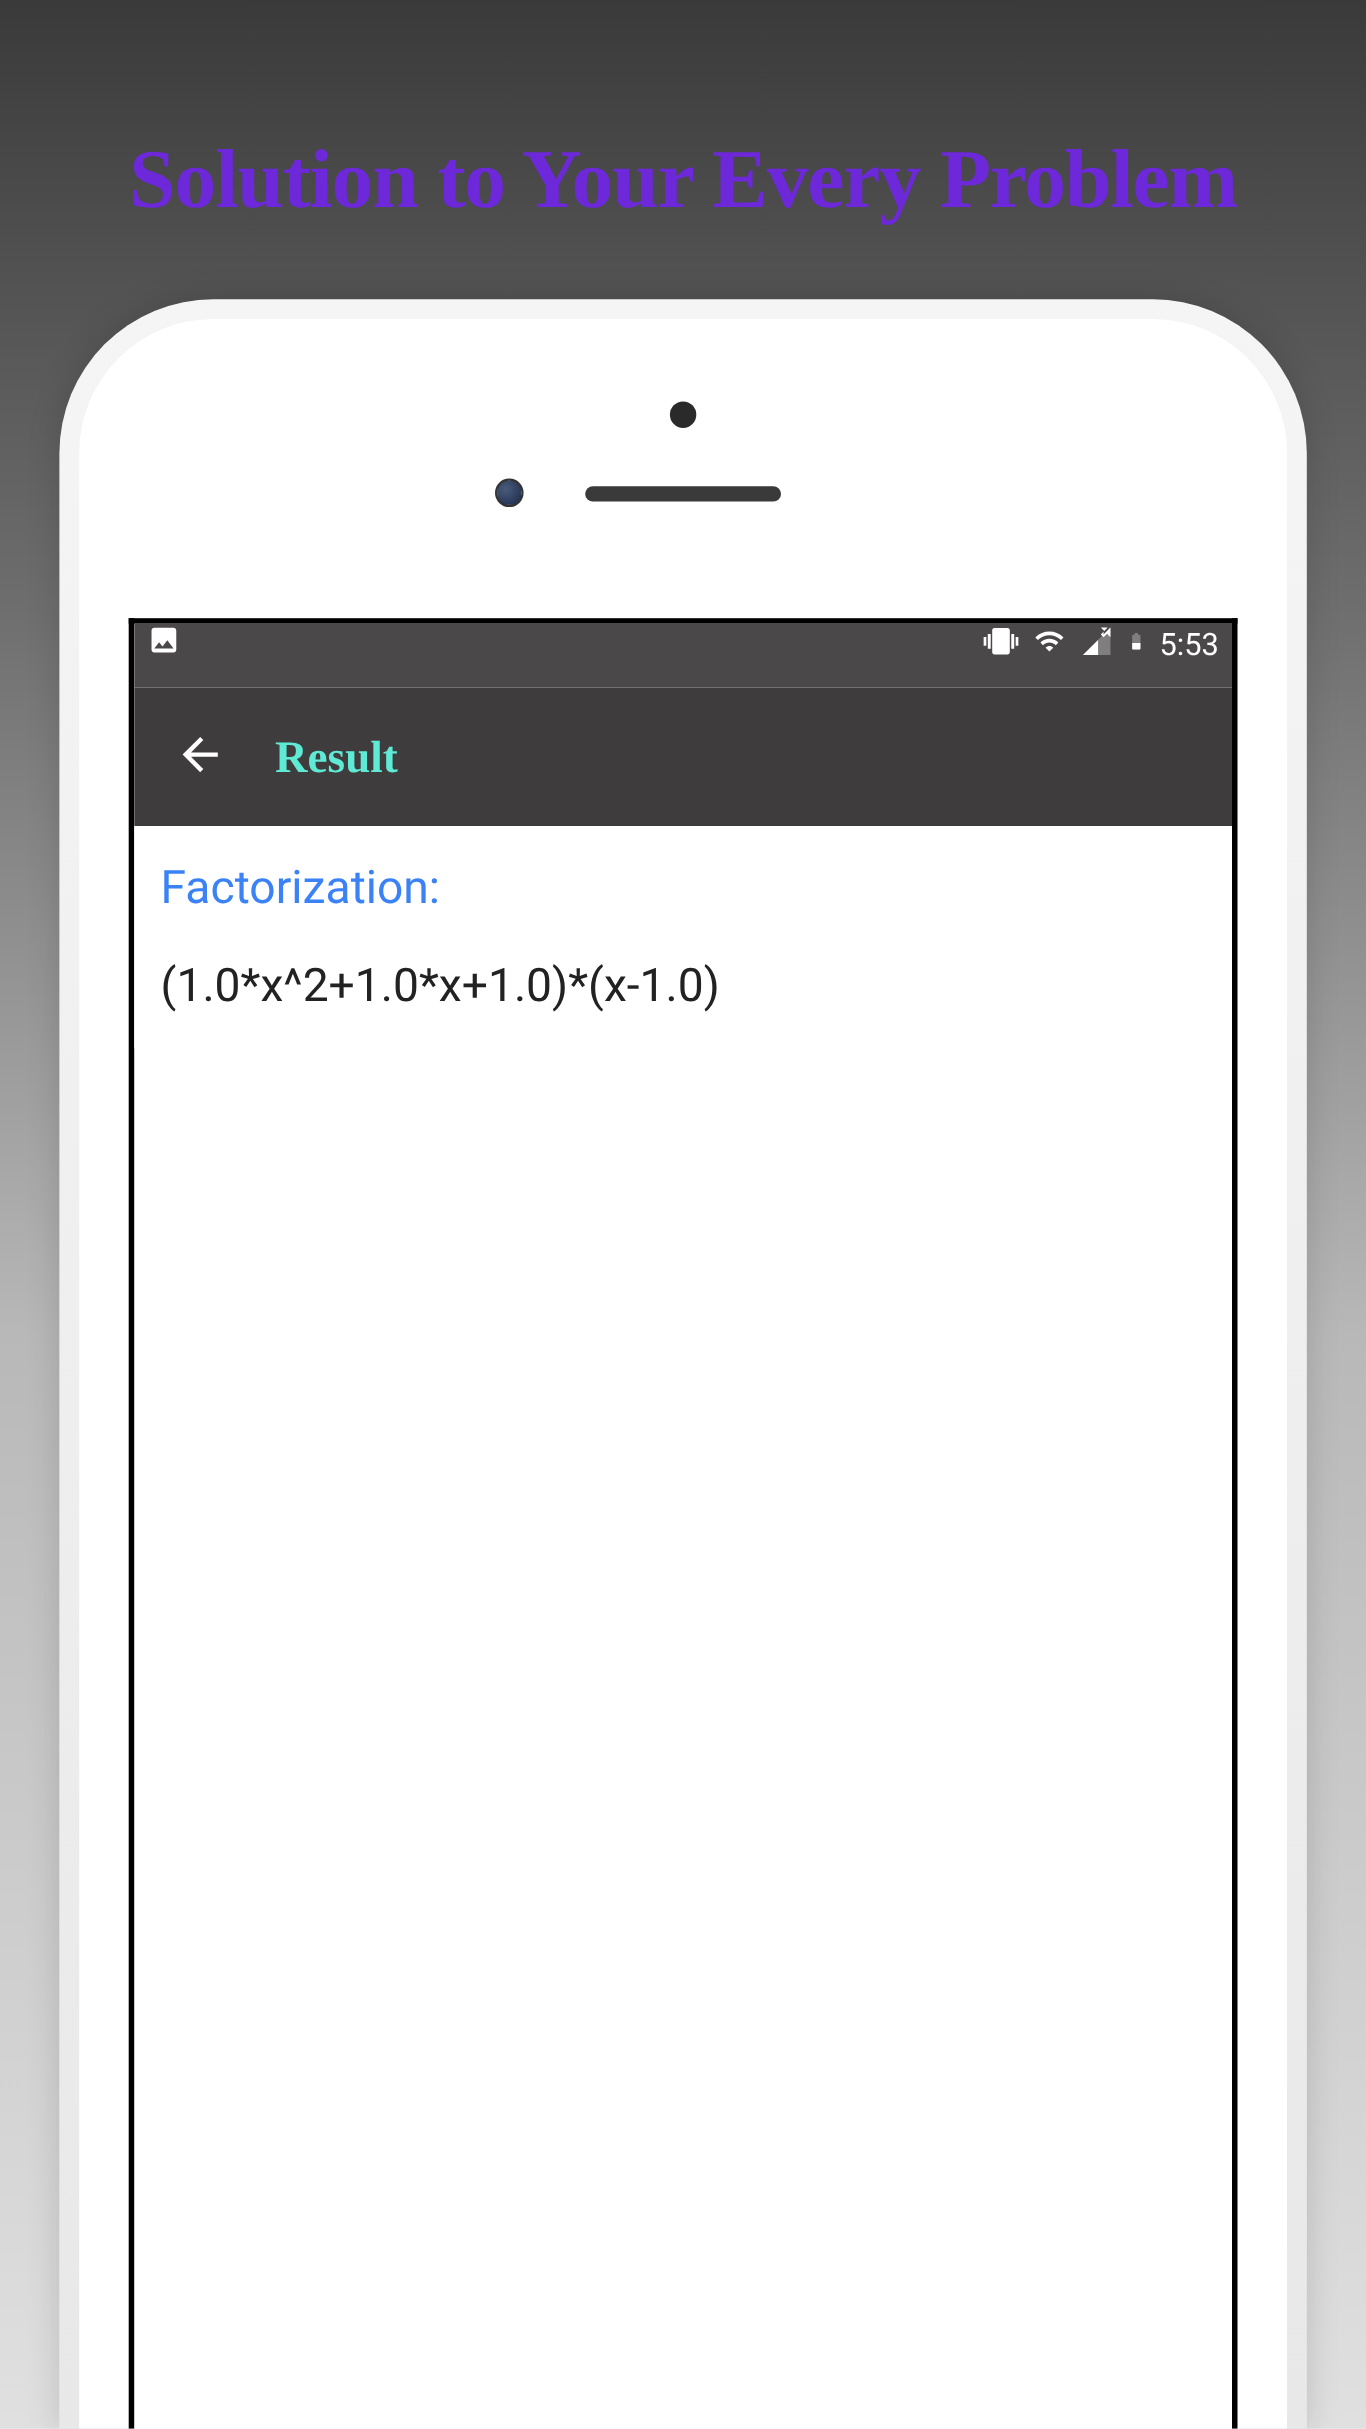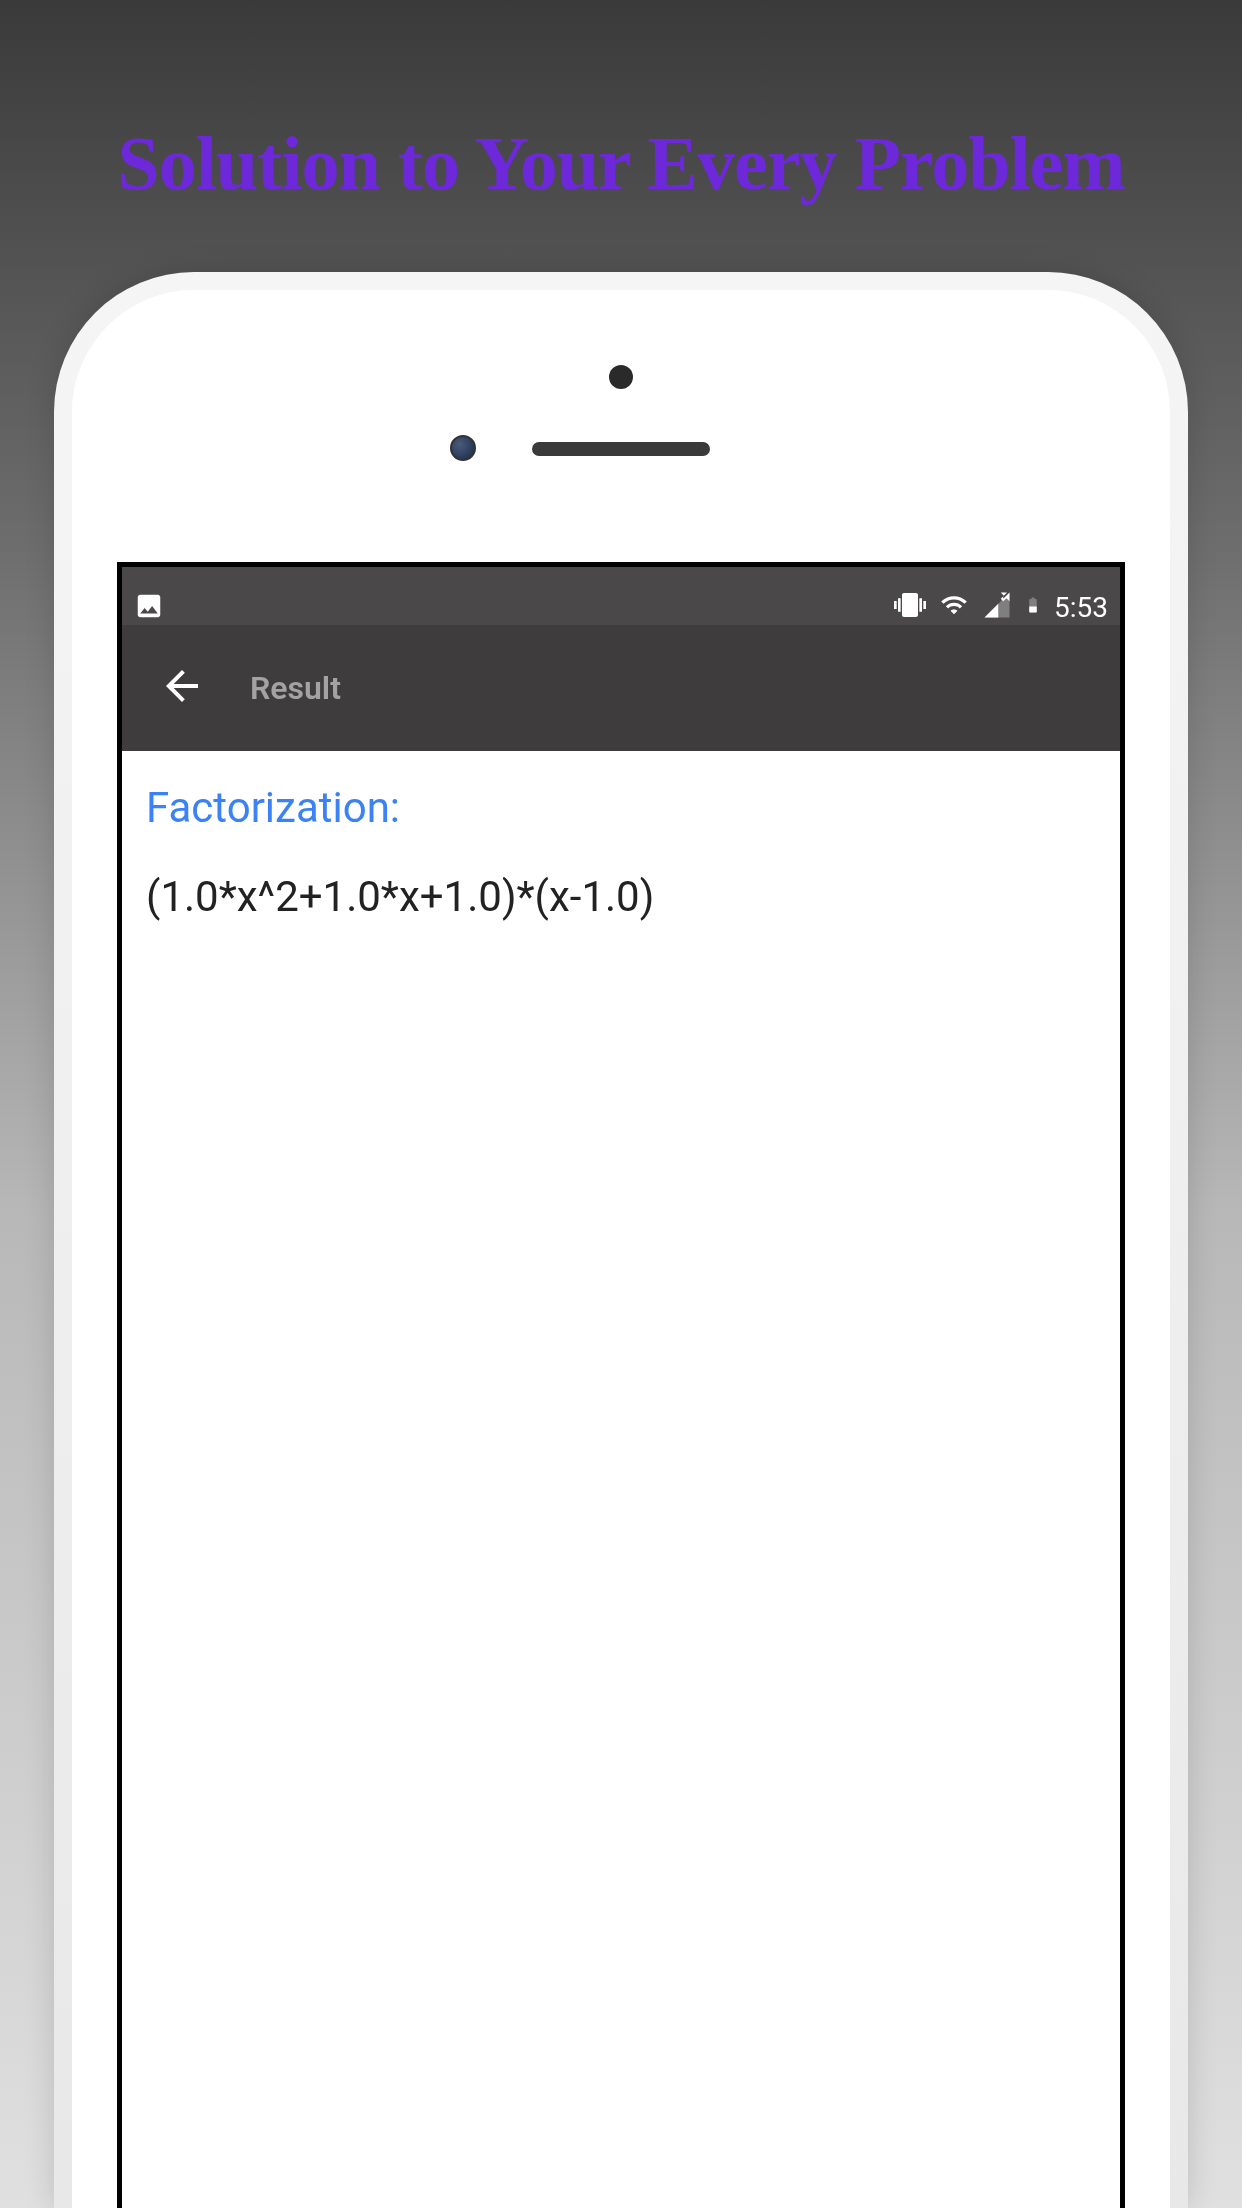--- a/index.html
+++ b/index.html
@@ -93,21 +93,21 @@
   background: #ffffff;
   border: 5px solid #000000;
   border-bottom: none;
   overflow: hidden;
 }
 
 .status-bar {
   height: 58px;
   background: #4a4848;
   display: flex;
-  align-items: flex-end;
+  align-items: flex-start;
   justify-content: space-between;
   padding: 0 12px;
   color: #ffffff;
 }
 
 .status-left {
   display: flex;
   align-items: center;
 }
 
@@ -137,24 +137,25 @@
 .back-button {
   width: 80px;
   height: 80px;
   display: flex;
   align-items: center;
   justify-content: center;
   cursor: pointer;
 }
 
 .app-title {
-  color: #a3a3a3;
-  font-size: 32px;
+  color: #5eead4;
+  font-size: 41px;
   font-weight: 600;
   margin-left: 28px;
+  font-family: Liberation Serif, serif;
 }
 
 .content {
   padding: 32px 24px;
   background: #ffffff;
 }
 
 .result-label {
   font-size: 42px;
   color: #3b82f6;

